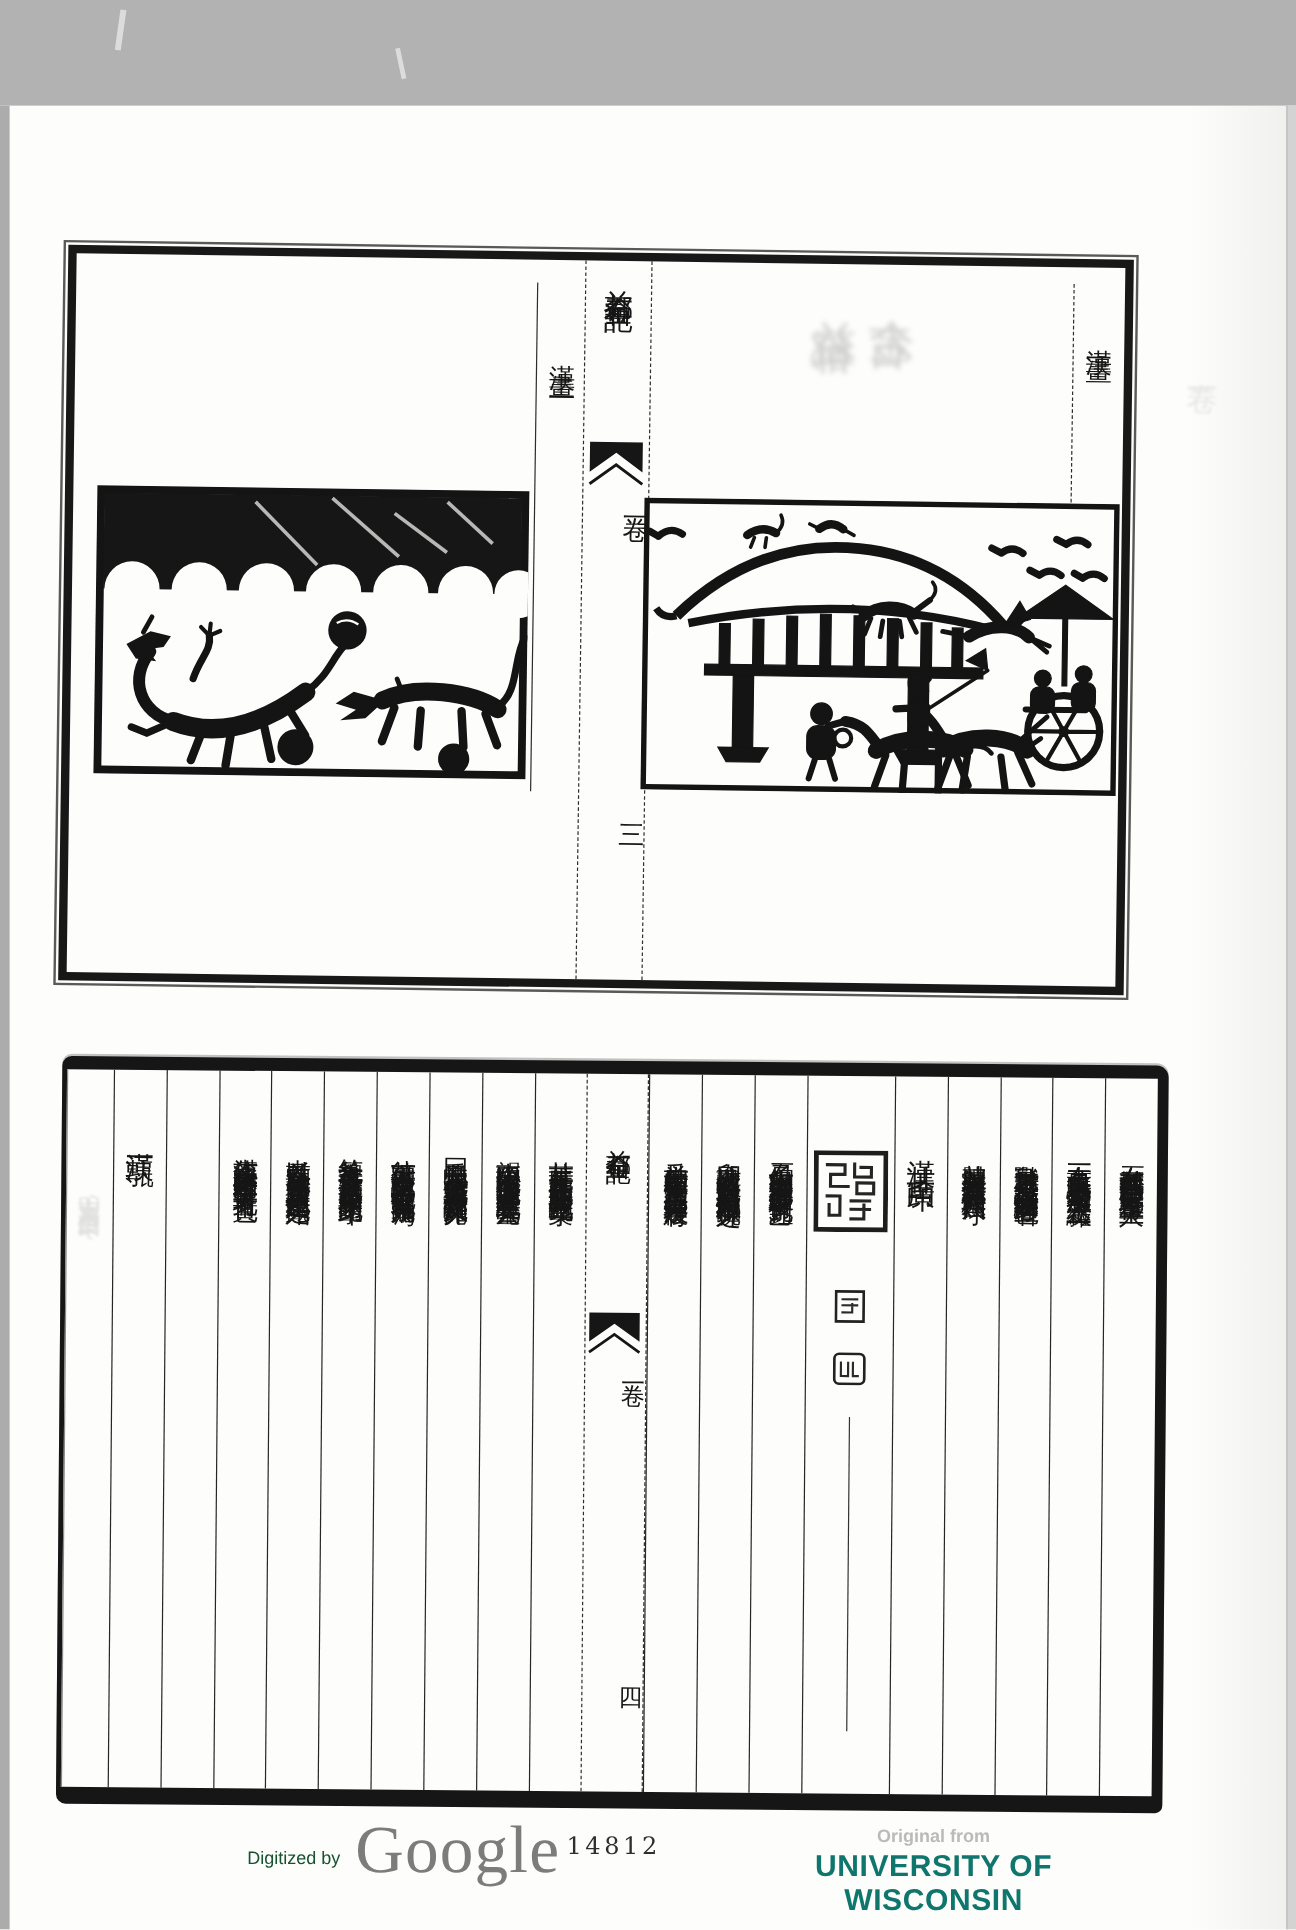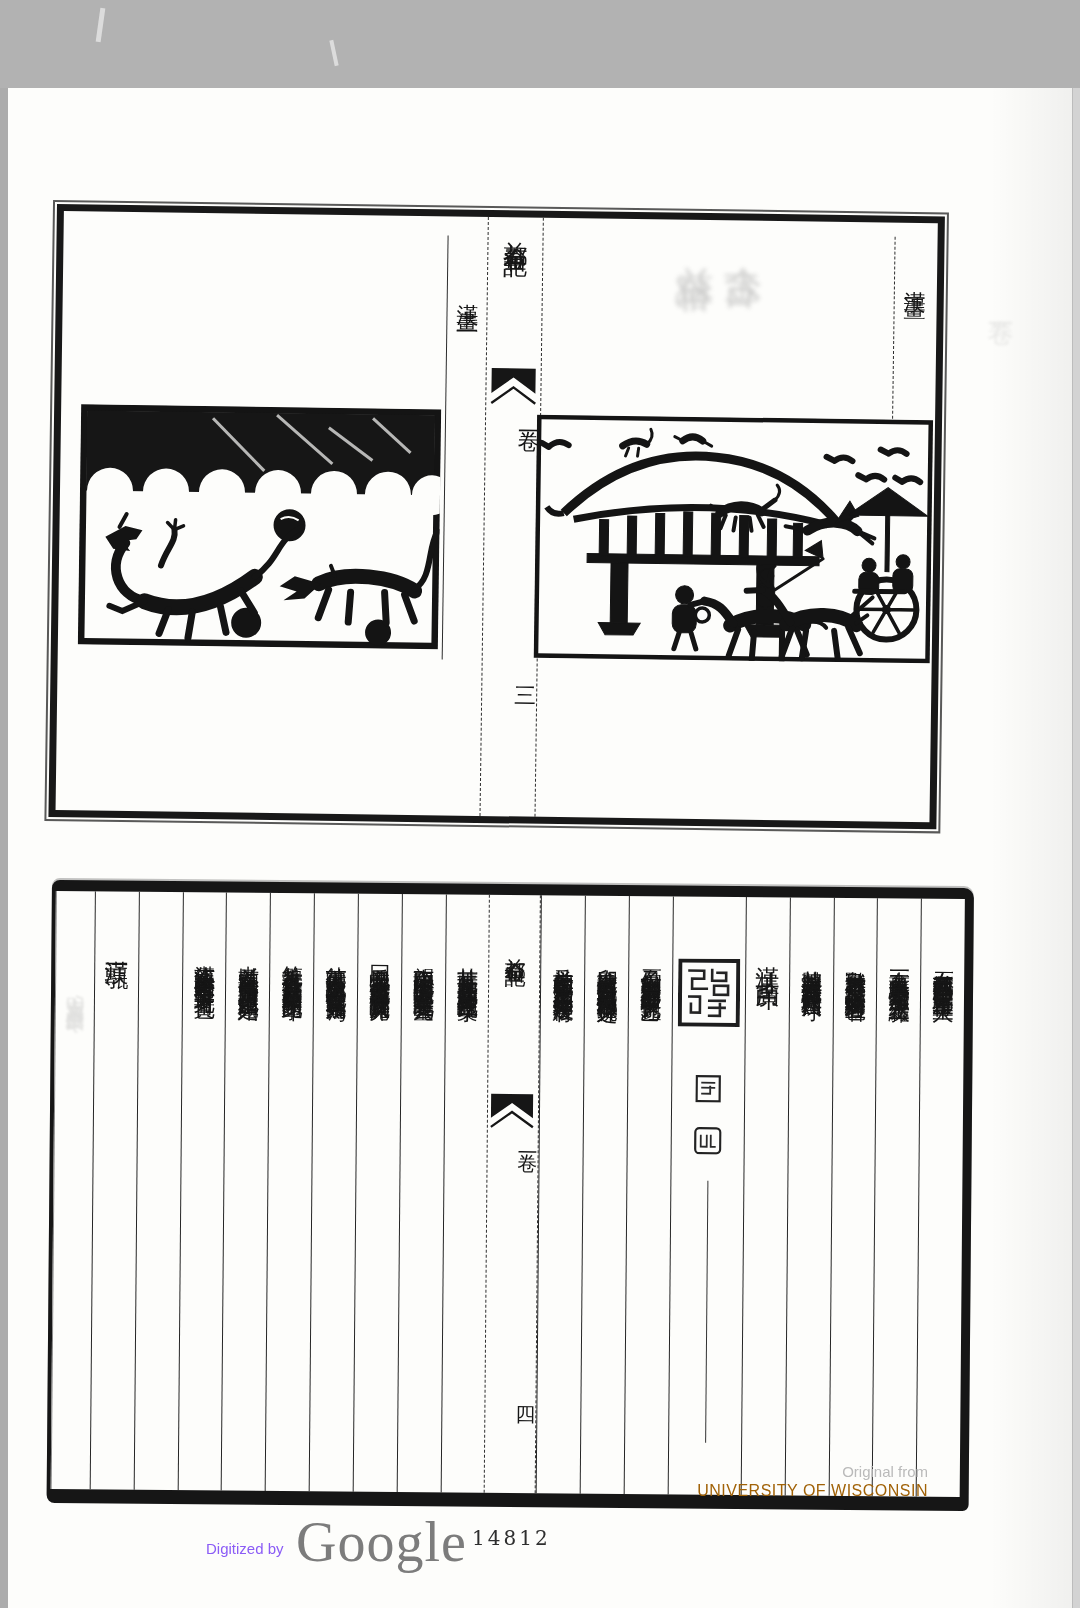--- a/index.html
+++ b/index.html
@@ -76,28 +76,28 @@
   .col.fold .b-page{position:absolute;left:0;width:100%;top:496px;font-size:20px;}
   .seal-wrap{position:absolute;left:0;top:0;width:100%;height:100%;}
   .seal{position:absolute;left:50%;transform:translateX(-50%);}
   .seal-large{top:62px;}
   .seal-small1{top:178px;}
   .seal-small2{top:230px;}
   .seal-line{position:absolute;left:50%;top:284px;width:1.5px;height:262px;background:#333;}
 
   
   .wm{position:absolute;font-family:"Liberation Sans","DejaVu Sans",sans-serif;}
-  .wm-digitized{left:206px;top:1540px;font-size:15px;color:#8b5cf6;}
+  .wm-digitized{left:206px;top:1540px;font-size:15px;color:#14532d;}
   .wm-google{left:296px;top:1510px;font-size:56px;color:#7c7c7c;
     font-family:"Liberation Serif","DejaVu Serif",serif;letter-spacing:1px;}
   .wm-number{left:472px;top:1526px;font-size:20px;color:#2e2e2e;
     font-family:"DejaVu Serif",serif;letter-spacing:3px;}
-  .wm-origin{left:628px;top:1463px;width:300px;text-align:right;}
+  .wm-origin{left:628px;top:1522px;width:300px;text-align:center;font-weight:bold;}
   .wm-origin .l1{font-size:15px;color:#bababa;display:block;}
-  .wm-origin .l2{font-size:16px;color:#a16207;display:block;letter-spacing:.5px;margin-top:2px;}
+  .wm-origin .l2{font-size:25px;color:#0f766e;display:block;letter-spacing:.5px;margin-top:2px;}
 </style>
 </head>
 <body>
 
 <div>
   <div class="band-top"></div>
   <div class="band-left"></div>
   <div class="band-right"></div>
   <div class="edge-shadow"></div>
   <div class="band-mark bm1"></div>

